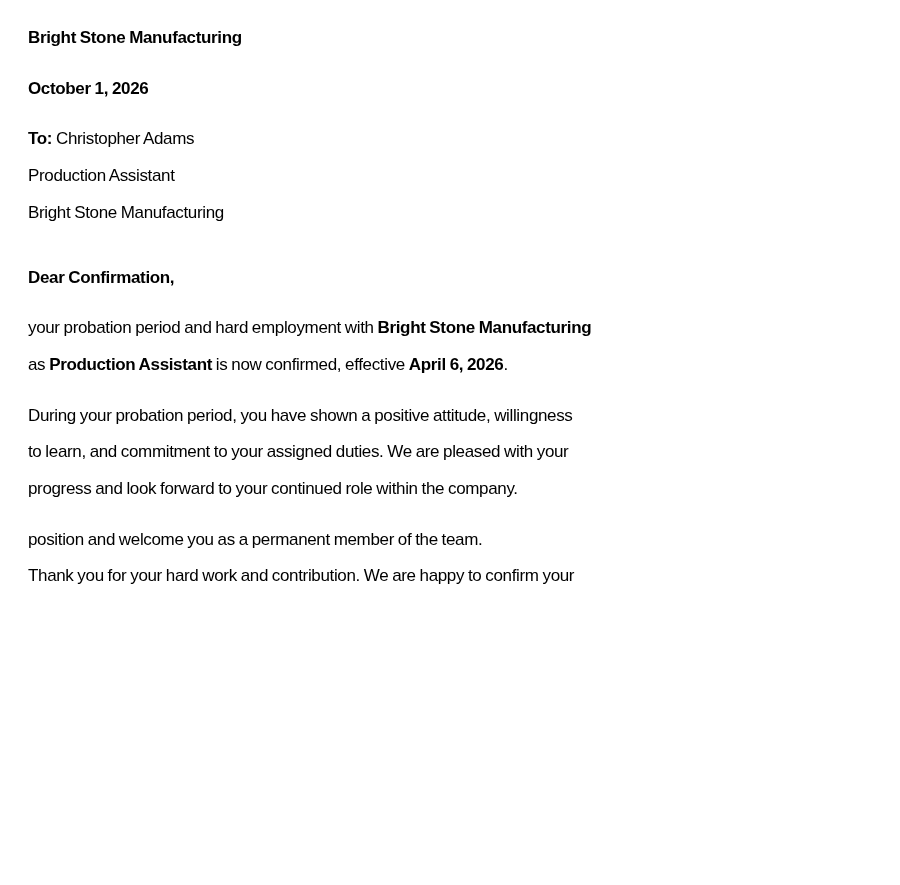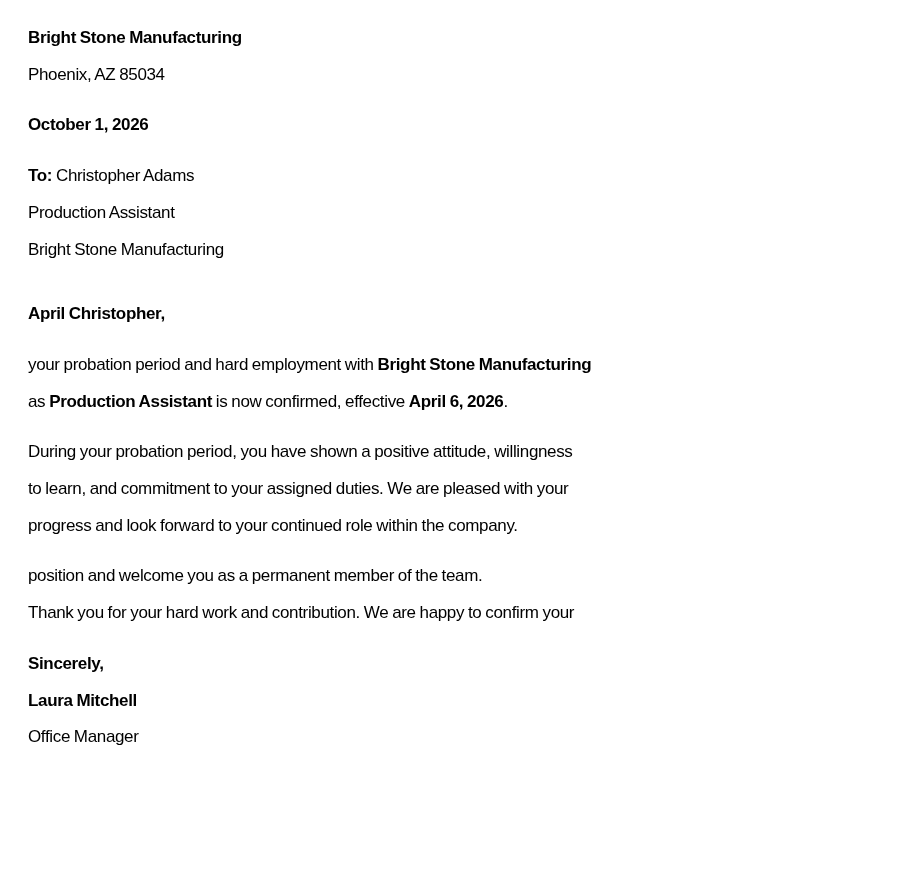--- a/index.html
+++ b/index.html
@@ -32,21 +32,20 @@
     .line { display: block; white-space: nowrap; }
     .gap-sm { height: 14px; }
   </style>
 </head>
 <body>
 
 <div class="page">
 
   <div class="block">
     <span class="line b">Bright Stone Manufacturing</span>
-    <span class="line">Phoenix, AZ 85034</span>
   </div>
   <div class="gap-sm"></div>
 
   <div class="block">
     <span class="line b">October 1, 2026</span>
   </div>
   <div class="gap-sm"></div>
 
   <div class="block">
     <span class="line">
@@ -54,21 +53,21 @@
       <span>Christopher Adams</span>
     </span>
     <span class="line">Production Assistant</span>
     <span class="line">Bright Stone Manufacturing</span>
   </div>
   <div class="gap-sm"></div>
 
   <div class="gap-sm"></div>
 
   <div class="block">
-    <span class="line b">April Christopher,</span>
+    <span class="line b">Dear Confirmation,</span>
   </div>
   <div class="gap-sm"></div>
 
   <div class="block">
     <span class="line">
       <span>your probation period and hard employment with </span><span class="b">Bright Stone Manufacturing</span>
     </span>
     <span class="line">
       <span>as </span><span class="b">Production Assistant</span><span> is now confirmed, effective </span><span class="b">April 6, 2026</span><span>.</span>
     </span>
@@ -81,19 +80,14 @@
     <span class="line">progress and look forward to your continued role within the company.</span>
   </div>
   <div class="gap-sm"></div>
 
   <div class="block">
     <span class="line">position and welcome you as a permanent member of the team.</span>
     <span class="line">Thank you for your hard work and contribution. We are happy to confirm your</span>
   </div>
   <div class="gap-sm"></div>
 
-  <div class="block">
-    <span class="line b">Sincerely,</span>
-    <span class="line b">Laura Mitchell</span>
-    <span class="line">Office Manager</span>
-  </div>
 
 </div>
 
 </body></html>

